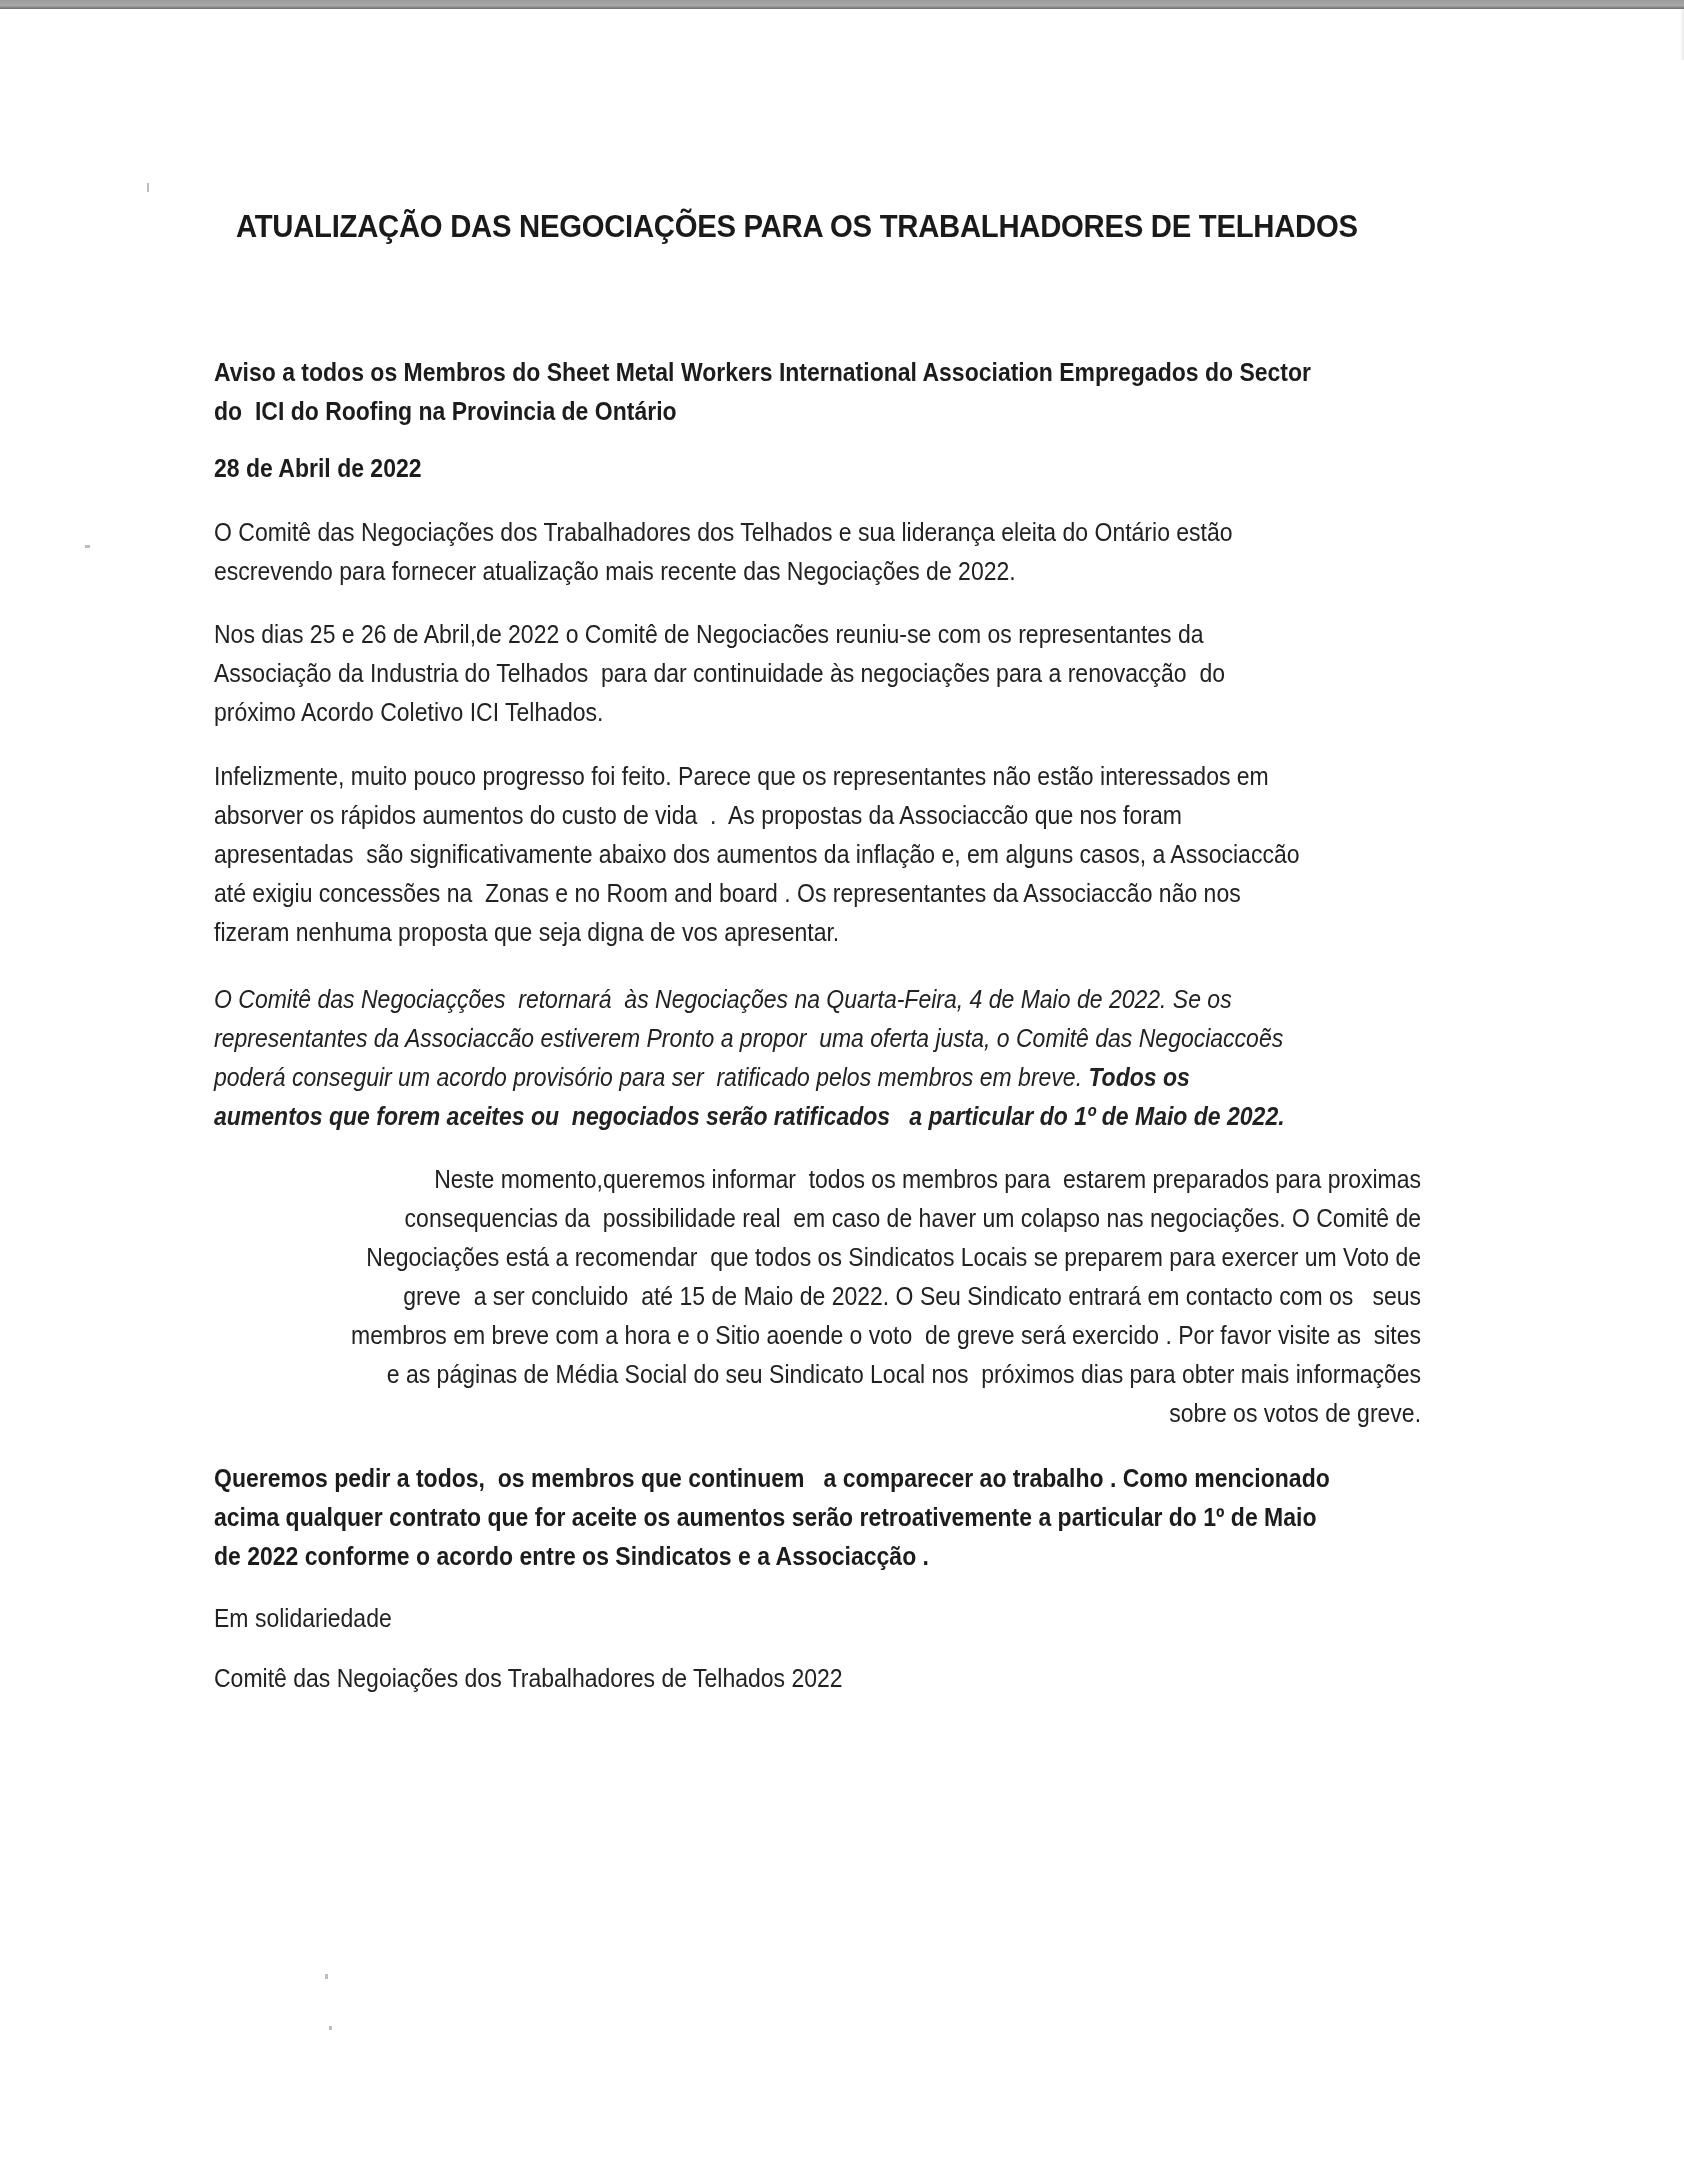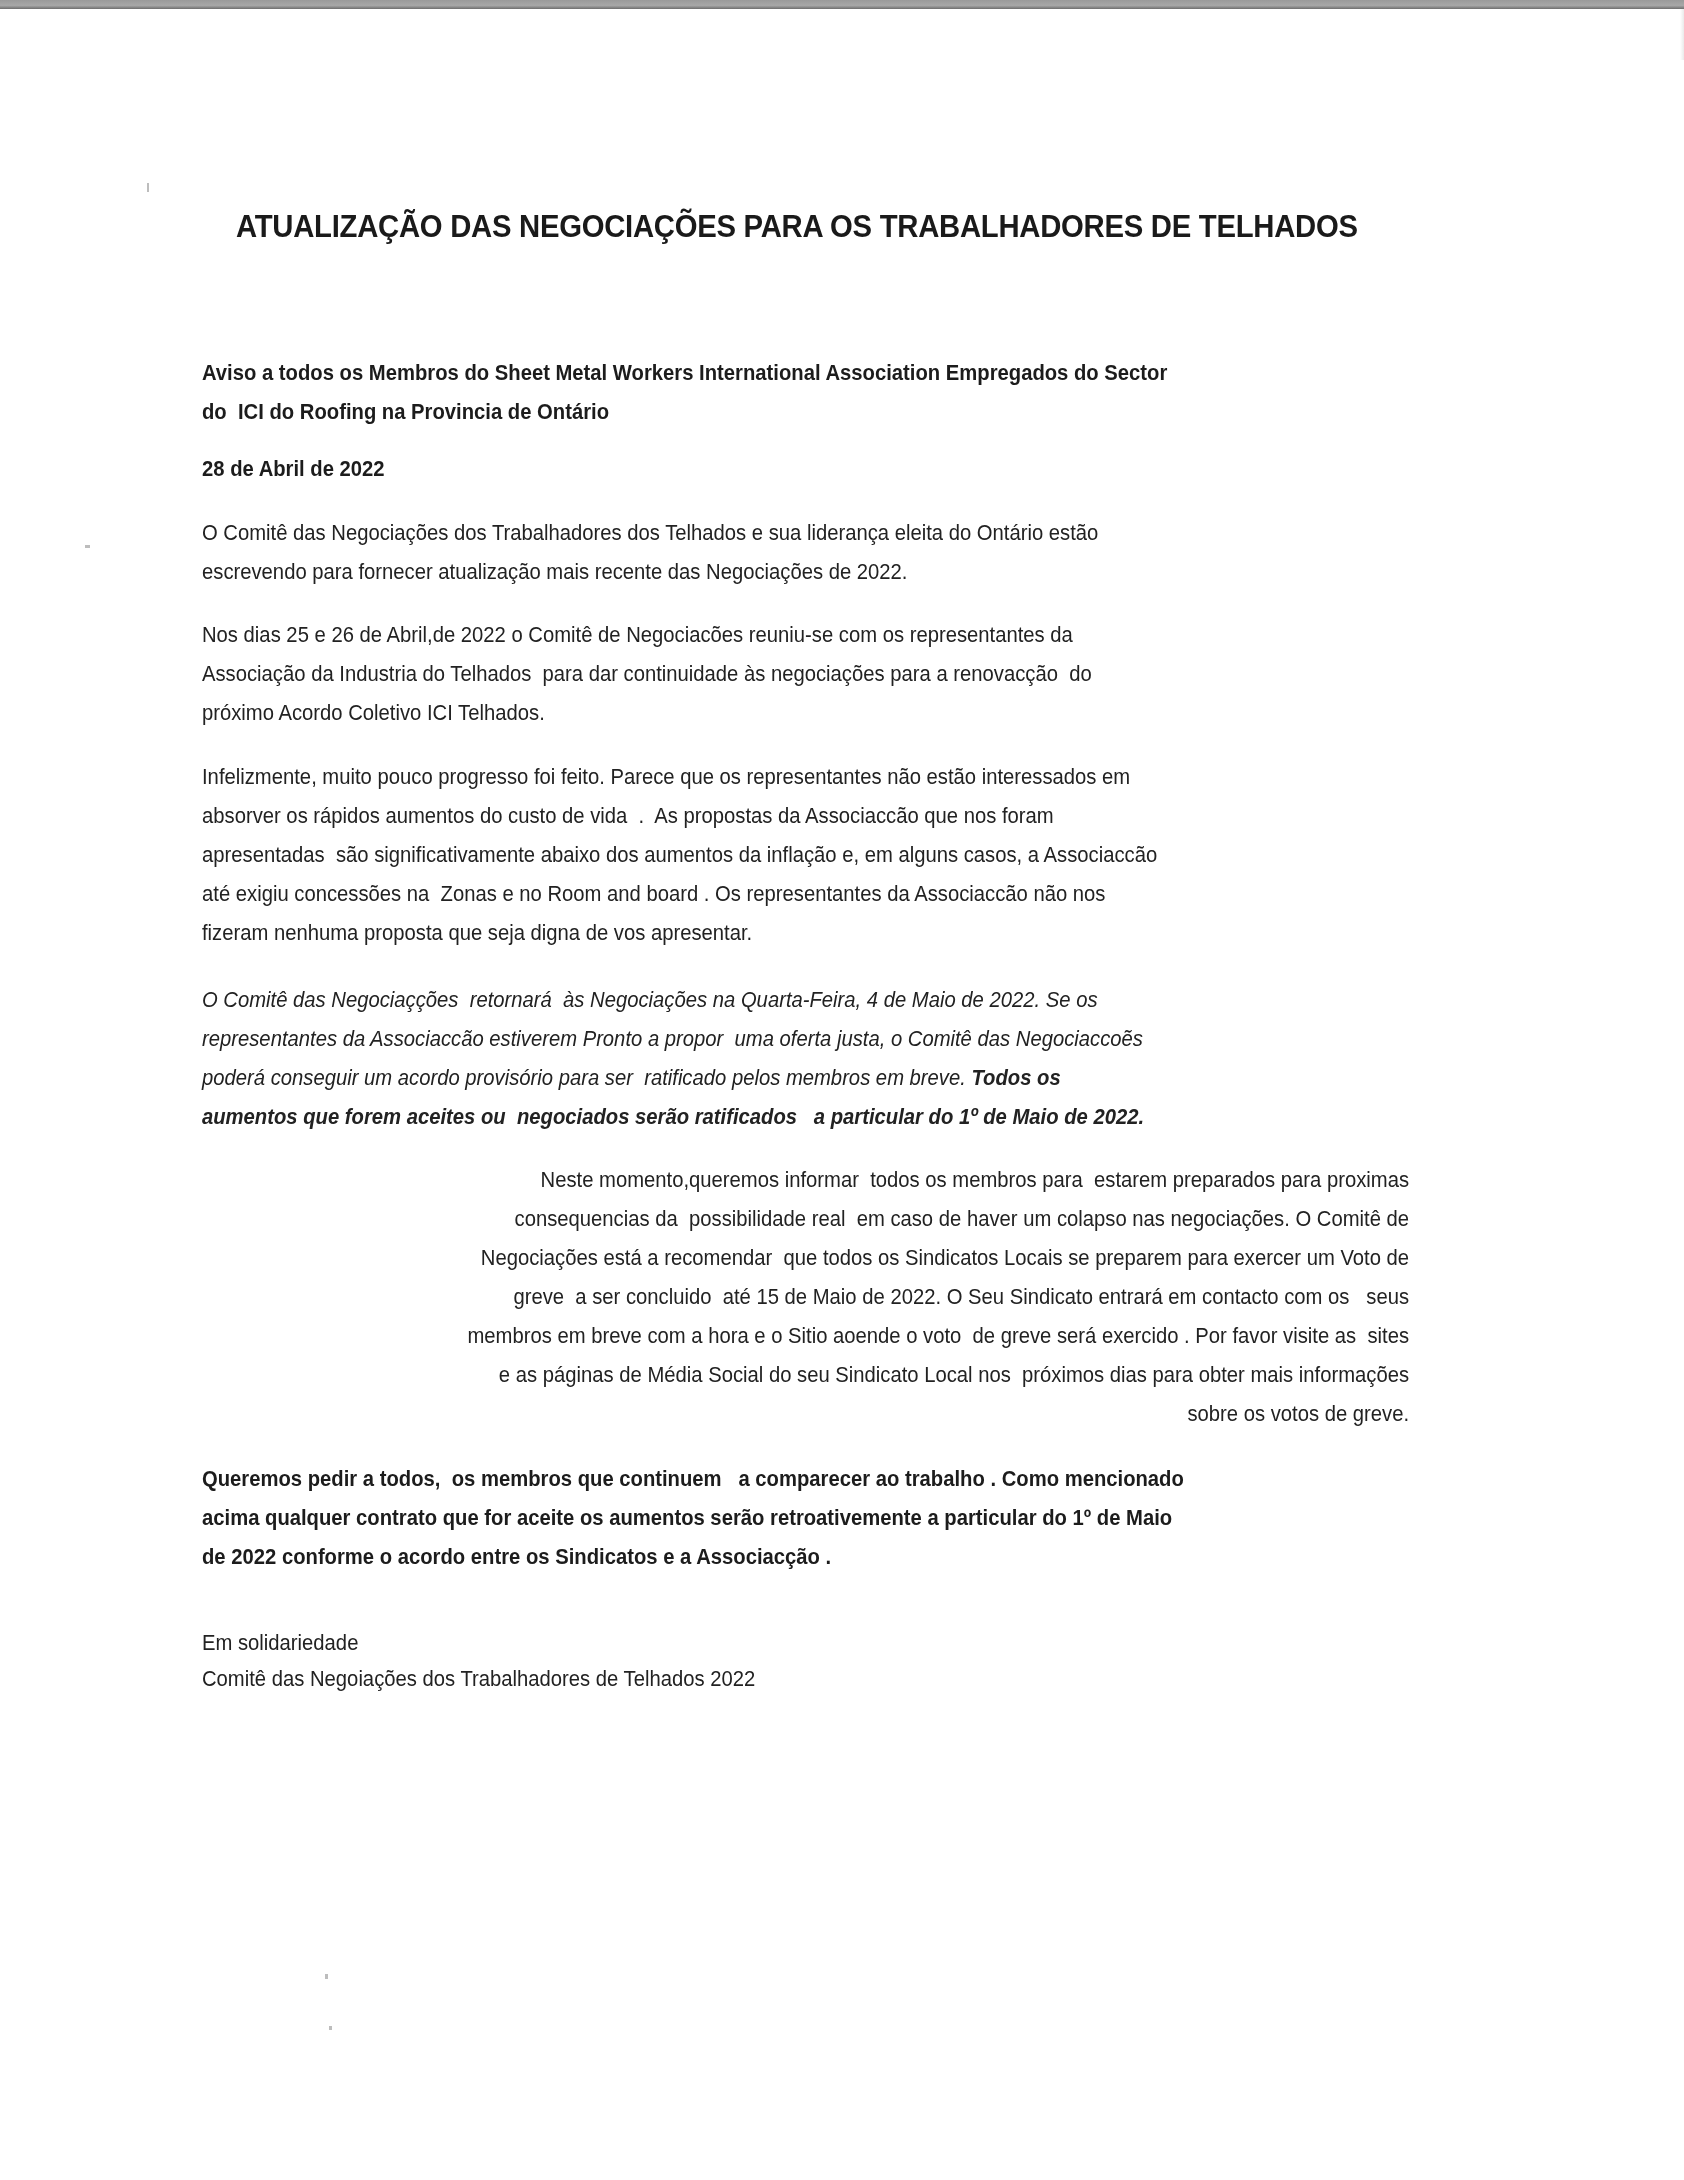--- a/index.html
+++ b/index.html
@@ -43,23 +43,23 @@
       font-size: 31.5px;
       font-weight: bold;
       letter-spacing: -0.3px;
       color: #1a1a1a;
       white-space: nowrap;
       transform: scaleX(0.93);
       transform-origin: left top;
     }
     .block {
       position: absolute;
-      left: 0;
+      left: 12px;
       width: 1312px;
-      font-size: 22px;
+      font-size: 25px;
       line-height: 39px;
       color: #222222;
     }
     .block.bold {
       font-weight: bold;
       color: #1c1c1c;
     }
     .line {
       display: block;
       white-space: pre;
@@ -133,21 +133,21 @@
     <span class="line">e as páginas de Média Social do seu Sindicato Local nos  próximos dias para obter mais informações</span>
     <span class="line">sobre os votos de greve.</span>
   </div>
 
   <div class="block bold" style="top:1459px;">
     <span class="line">Queremos pedir a todos,  os membros que continuem   a comparecer ao trabalho . Como mencionado</span>
     <span class="line">acima qualquer contrato que for aceite os aumentos serão retroativemente a particular do 1º de Maio</span>
     <span class="line">de 2022 conforme o acordo entre os Sindicatos e a Associacção .</span>
   </div>
 
-  <div class="block" style="top:1599px;margin-top:24px;">
+  <div class="block" style="top:1599px;">
     <span class="line">Em solidariedade</span>
   </div>
 
   <div class="block" style="top:1659px;">
     <span class="line">Comitê das Negoiações dos Trabalhadores de Telhados 2022</span>
   </div>
 
 </div>
 
 

